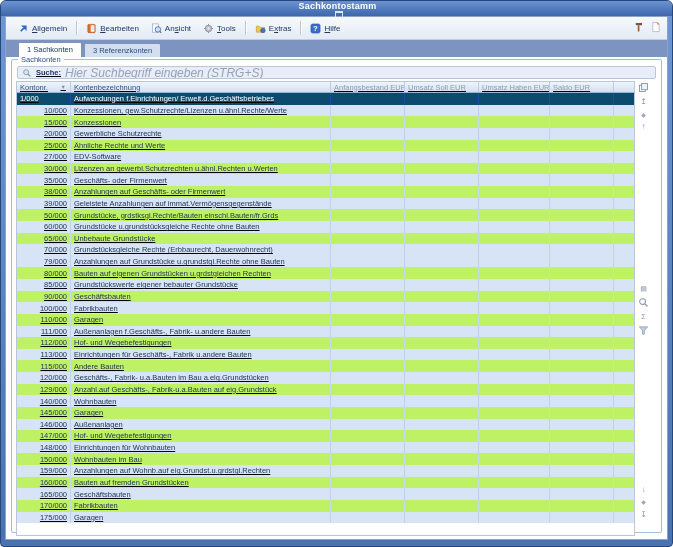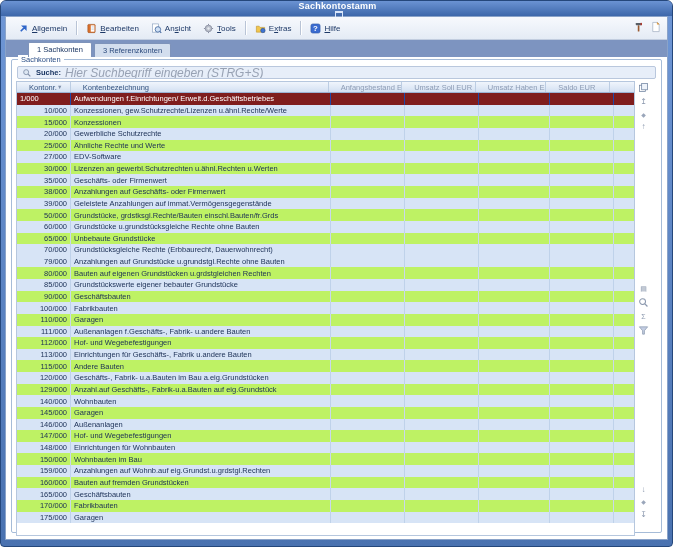--- a/index.html
+++ b/index.html
@@ -23,60 +23,60 @@
     display:flex; align-items:center; padding:0 6px; }
   .menu-items { display:flex; align-items:center; height:100%; flex:1; }
   .menu-item { display:flex; align-items:center; gap:3px; padding:2px 6px; font-size:8px; color:#1d3866; cursor:default; }
   .menu-item svg { width:11px; height:11px; }
   .menu-label u { text-decoration:underline; }
   .menu-sep { width:1px; height:14px; background:#b9c4d6; margin:0 3px; box-shadow:1px 0 0 #fff; }
   .menu-right { display:flex; align-items:center; gap:6px; }
   .menu-right svg { width:11px; height:12px; }
 
   
-  .tabstrip { height:17px; background:#7d94c0; display:flex; align-items:flex-end; padding:0 0 0 22px; }
+  .tabstrip { height:17px; background:#7d94c0; display:flex; align-items:flex-end; padding:0 0 0 12px; }
   .tab { font-size:7.5px; padding:2px 8px 2px 8px; border:1px solid #7e93ba; border-bottom:none;
     border-radius:2px 2px 0 0; margin-right:2px; cursor:default; }
   .tab.active { background:#fff; color:#1a3562; height:15px; position:relative; z-index:2; font-weight:normal; }
   .tab.inactive { background:#d3deee; color:#2c4a7c; height:14px; }
 
   
   .content { flex:1; background:#fff; position:relative; padding:2px 5px 0 5px; }
-  .groupbox { border:1px solid #a6bcd8; border-radius:2px; height:474px; padding:3px 3px 0 3px; position:relative; }
+  .groupbox { border:1px solid #a6bcd8; border-radius:2px; height:474px; padding:3px 3px 0 3px; position:relative;text-decoration:underline; }
   .groupbox-legend { position:absolute; top:-5px; left:6px; background:#fff; padding:0 3px; font-size:7.5px; color:#2c4f87; }
 
   
   .searchbar { height:13px; background:#e7eef9; border:1px solid #b9c7dd; border-radius:2px;
     display:flex; align-items:center; gap:4px; padding:0 4px; margin:3px 2px 2px 2px; }
   .searchbar svg { width:10px; height:10px; }
   .search-label { font-size:7.5px; font-weight:bold; color:#1a3562; }
   .search-input { flex:1; border:none; background:transparent; outline:none; font-family:inherit;
     font-size:12px; font-style:italic; color:#40506b; height:11px; }
   .search-input::placeholder { color:#98a2b4; font-style:italic; }
 
   
   .grid-wrap { display:flex; margin:0 0 0 1px; }
   .grid-main { width:619px; border:1px solid #b6c7de; background:#fff; }
   .header-row { display:flex; height:11px; background:linear-gradient(#f0f5fc,#d3e0f2); border-bottom:1px solid #9cb3d4; }
-  .hcell { font-size:7.5px; color:#33527f; display:flex; align-items:center; padding:0 12px;
+  .hcell { font-size:7.5px; color:#33527f; display:flex; align-items:center; padding:0 3px;
     border-right:1px solid #bccde3; overflow:hidden; white-space:nowrap; }
   .hcell.dim { color:#8d9cb5; }
   .sort-ind { font-size:5.5px; color:#7e8ea8; margin-left:auto; padding-right:1px; }
   .col-0 { width:54px; }
   .col-1 { width:260px; }
   .col-2 { width:74px; }
   .col-3 { width:74px; }
   .col-4 { width:71px; }
   .col-5 { width:64px; }
   .col-x { flex:1; border-right:none !important; }
 
   .grid-body { height:442px; overflow:hidden; }
   .grid-row { display:flex; height:11.63px; background:#bef264; }
   .grid-row.alt { background:#d7e4f6; }
-  .grid-row.selected { background:#7f1d1d; color:#fff; }
+  .grid-row.selected { background:#0c4a6e; color:#fff; }
   .cell { font-size:7.5px; color:#1b2f55; display:flex; align-items:center; padding:0 3px;
     border-right:1px solid #c9d8ec; overflow:hidden; white-space:nowrap; }
   .grid-row.alt .cell { border-right-color:#bfd2ea; }
   .grid-row.selected .cell { color:#fff; border-right-color:#1f47a8; }
   .cell.col-0 { justify-content:flex-end; }
   .grid-row.selected .cell.col-0 { justify-content:flex-start; }
 
   
   .nav-col { width:16px; position:relative; margin-left:1px; height:453px; }
   .nav-icon { position:absolute; left:1px; width:13px; height:11px; display:flex; align-items:center;

